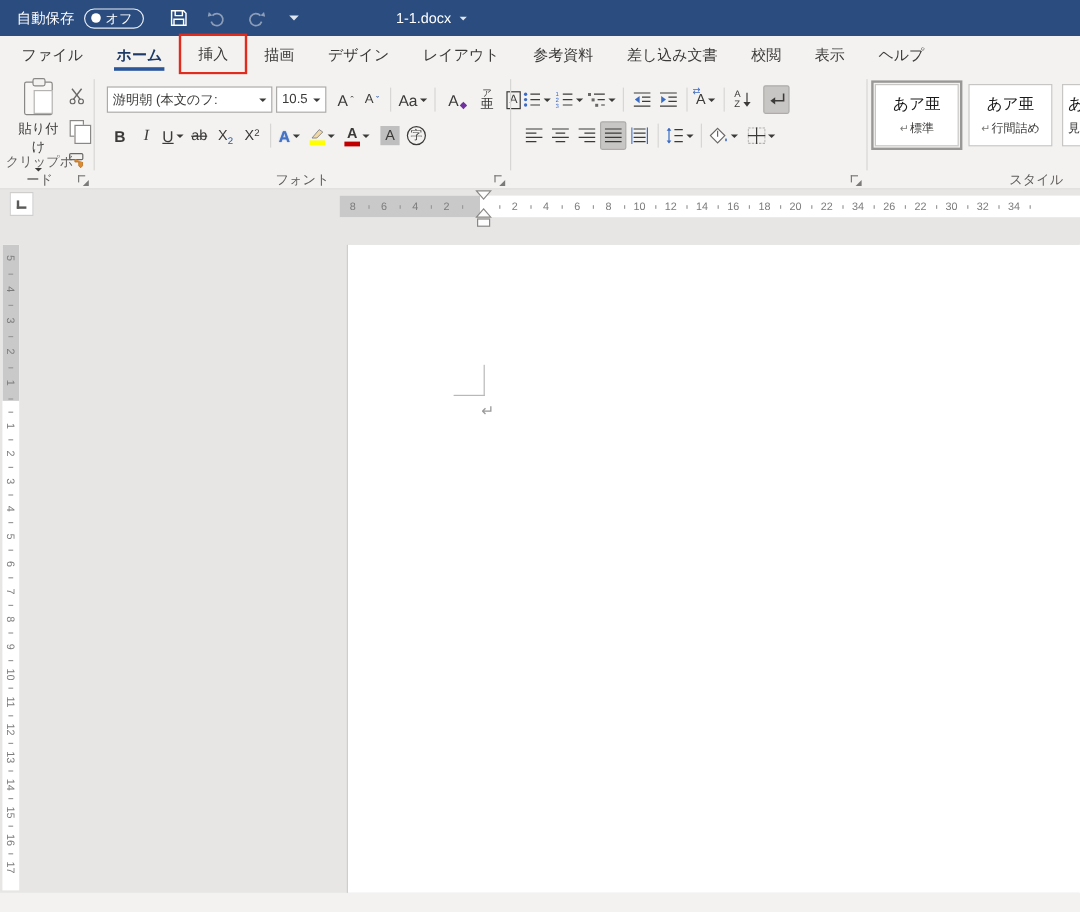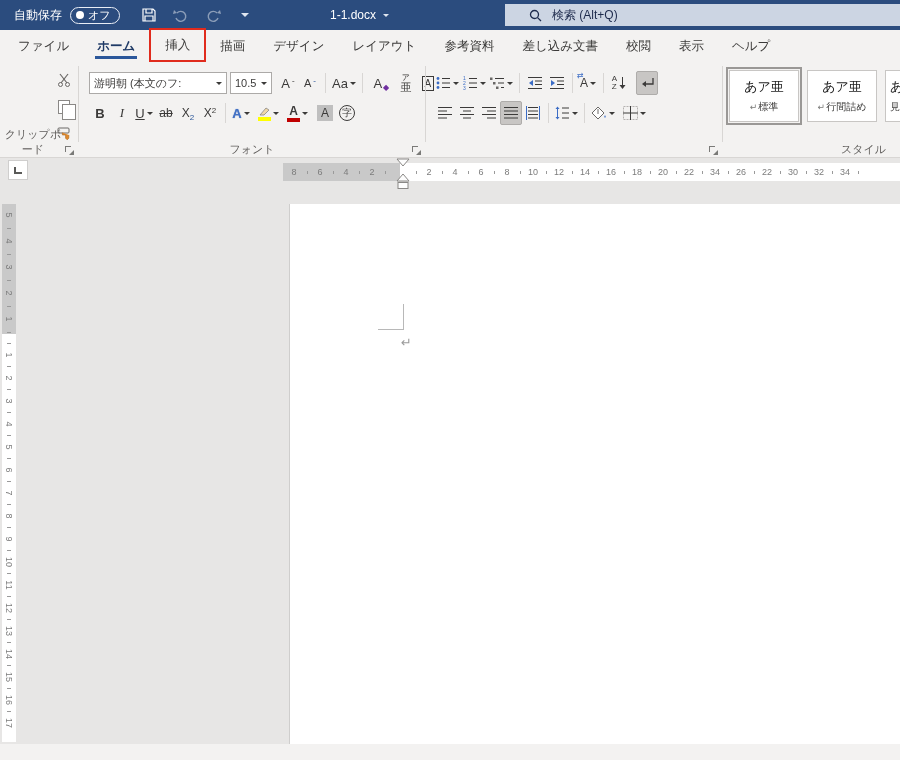--- a/index.html
+++ b/index.html
@@ -137,46 +137,44 @@
           <path d="M15 3 l-3 3 l4 1 z" fill="#fff"></path>
         </svg>
     </span>
     <span class="tb-btn">
         <i class="chev light"></i>
       </span>
     <span class="doc-title">
       <span>1-1.docx</span>
       <i class="chev light sm"></i>
     </span>
-    <div class="searchbox">
-      <svg width="13" height="13" viewBox="0 0 13 13">
-          <circle cx="5.5" cy="5.5" r="4" fill="none" stroke="#1e2b4d" stroke-width="1.3"></circle>
-          <line x1="8.6" y1="8.6" x2="12" y2="12" stroke="#1e2b4d" stroke-width="1.3"></line>
-        </svg>
-      <span>検索 (Alt+Q)</span>
-    </div>
   </div>
 
   <div class="tabrow">
     <span class="tab">ファイル</span>
     <span class="tab active">ホーム</span>
     <span class="tab annotated">挿入</span>
     <span class="tab">描画</span>
     <span class="tab">デザイン</span>
     <span class="tab">レイアウト</span>
     <span class="tab">参考資料</span>
     <span class="tab">差し込み文書</span>
     <span class="tab">校閲</span>
     <span class="tab">表示</span>
     <span class="tab">ヘルプ</span>
   </div>
 
   <div class="ribbon">
 
     <div class="grp" style="left:0;width:78px;">
+      <div class="paste">
+        <div class="clip-icon"></div>
+        <div class="paste-label">貼り付け</div>
+        <i class="chev sm"></i>
+      </div>
       <div class="clip-col">
         <span class="rbtn">
           <svg width="14" height="14" viewBox="0 0 14 14">
               <line x1="3" y1="1" x2="10" y2="10" stroke="#6a6866" stroke-width="1.2"></line>
               <line x1="11" y1="1" x2="4" y2="10" stroke="#6a6866" stroke-width="1.2"></line>
               <circle cx="3.5" cy="11.5" r="2" fill="none" stroke="#6a6866"></circle>
               <circle cx="10.5" cy="11.5" r="2" fill="none" stroke="#6a6866"></circle>
             </svg>
         </span>
         <span class="rbtn">

